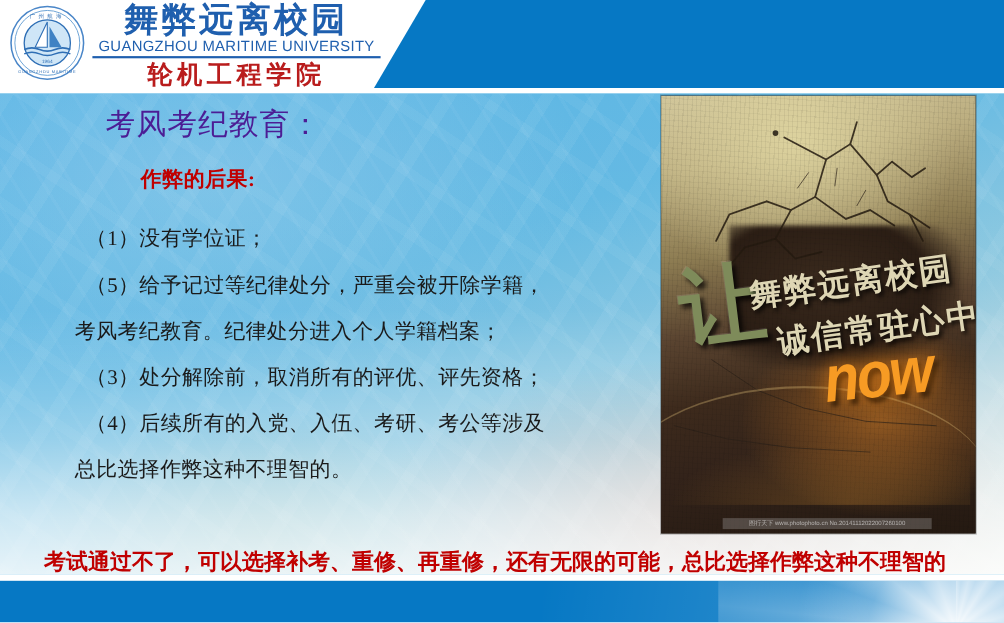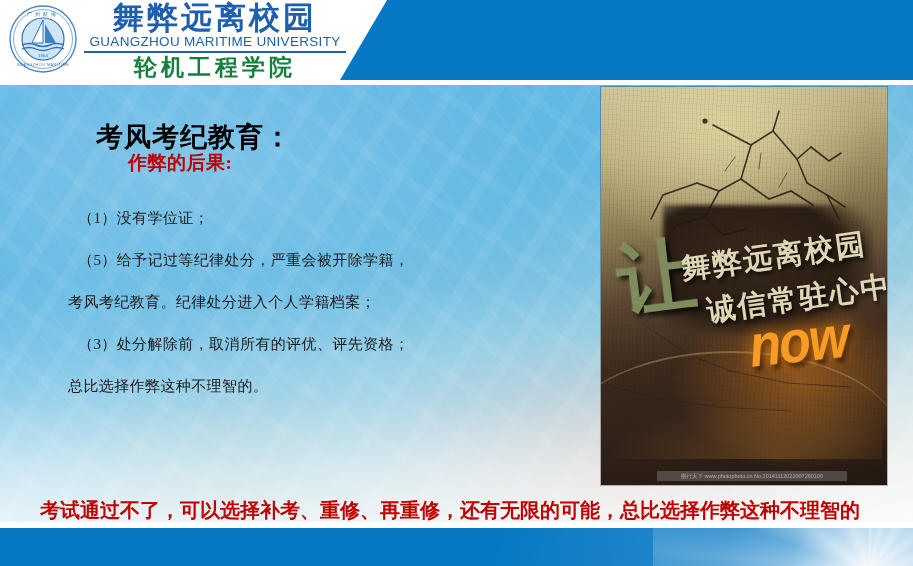--- a/index.html
+++ b/index.html
@@ -101,21 +101,21 @@
   }
   .logo-rule {
     height: 2px;
     background: #1f5fae;
     margin: 2px 0 2px 0;
   }
   .logo-dept {
     font-family: "Liberation Serif", serif;
     font-size: 23px;
     font-weight: bold;
-    color: #15803d;
+    color: #b91c1c;
     letter-spacing: 4px;
     line-height: 26px;
     white-space: nowrap;
   }
 
   
   .body-area {
     position: absolute;
     left: 0;
     top: 85px;
@@ -165,25 +165,24 @@
     height: 437px;
     z-index: 6;
   }
 
   .slide-title {
     position: absolute;
     left: 96px;
     top: 10px;
     font-family: "Liberation Serif", serif;
     font-size: 27px;
-    font-weight: bold;
-    color: #000000;
+    font-weight: normal;
+    color: #4c1d95;
     letter-spacing: 1px;
     white-space: nowrap;
-    margin-top: 24px;
   }
 
   .subhead {
     position: absolute;
     left: 80px;
     top: 65px;
     font-family: "Liberation Serif", serif;
     font-size: 19px;
     font-weight: bold;
     color: #c00000;
@@ -193,21 +192,21 @@
   }
 
   .para-list {
     position: absolute;
     left: 78px;
     top: 112px;
     width: 505px;
   }
   .para-line {
     font-family: "Liberation Serif", "DejaVu Serif", serif;
-    font-size: 15px;
+    font-size: 19px;
     color: #1a1a1a;
     line-height: 42px;
     letter-spacing: 0.4px;
     white-space: nowrap;
   }
   .para-line.cont   { margin-left: -10px; }
 
   
   .bottom-sentence {
     position: absolute;
@@ -420,20 +419,21 @@
 
     <div class="content">
       <div class="slide-title">考风考纪教育：</div>
       <div class="subhead">作弊的后果:</div>
 
       <div class="para-list">
         <div class="para-line">（1）没有学位证；</div>
         <div class="para-line">（5）给予记过等纪律处分，严重会被开除学籍，</div>
         <div class="para-line cont">考风考纪教育。纪律处分进入个人学籍档案；</div>
         <div class="para-line">（3）处分解除前，取消所有的评优、评先资格；</div>
+        <div class="para-line">（4）后续所有的入党、入伍、考研、考公等涉及</div>
         <div class="para-line cont">总比选择作弊这种不理智的。</div>
       </div>
     </div>
   </div>
 
   <div class="poster">
     <div class="poster-bg"></div>
     <div class="poster-rock"></div>
 
     <svg class="poster-cracks" viewBox="0 0 286 398" preserveAspectRatio="none">

